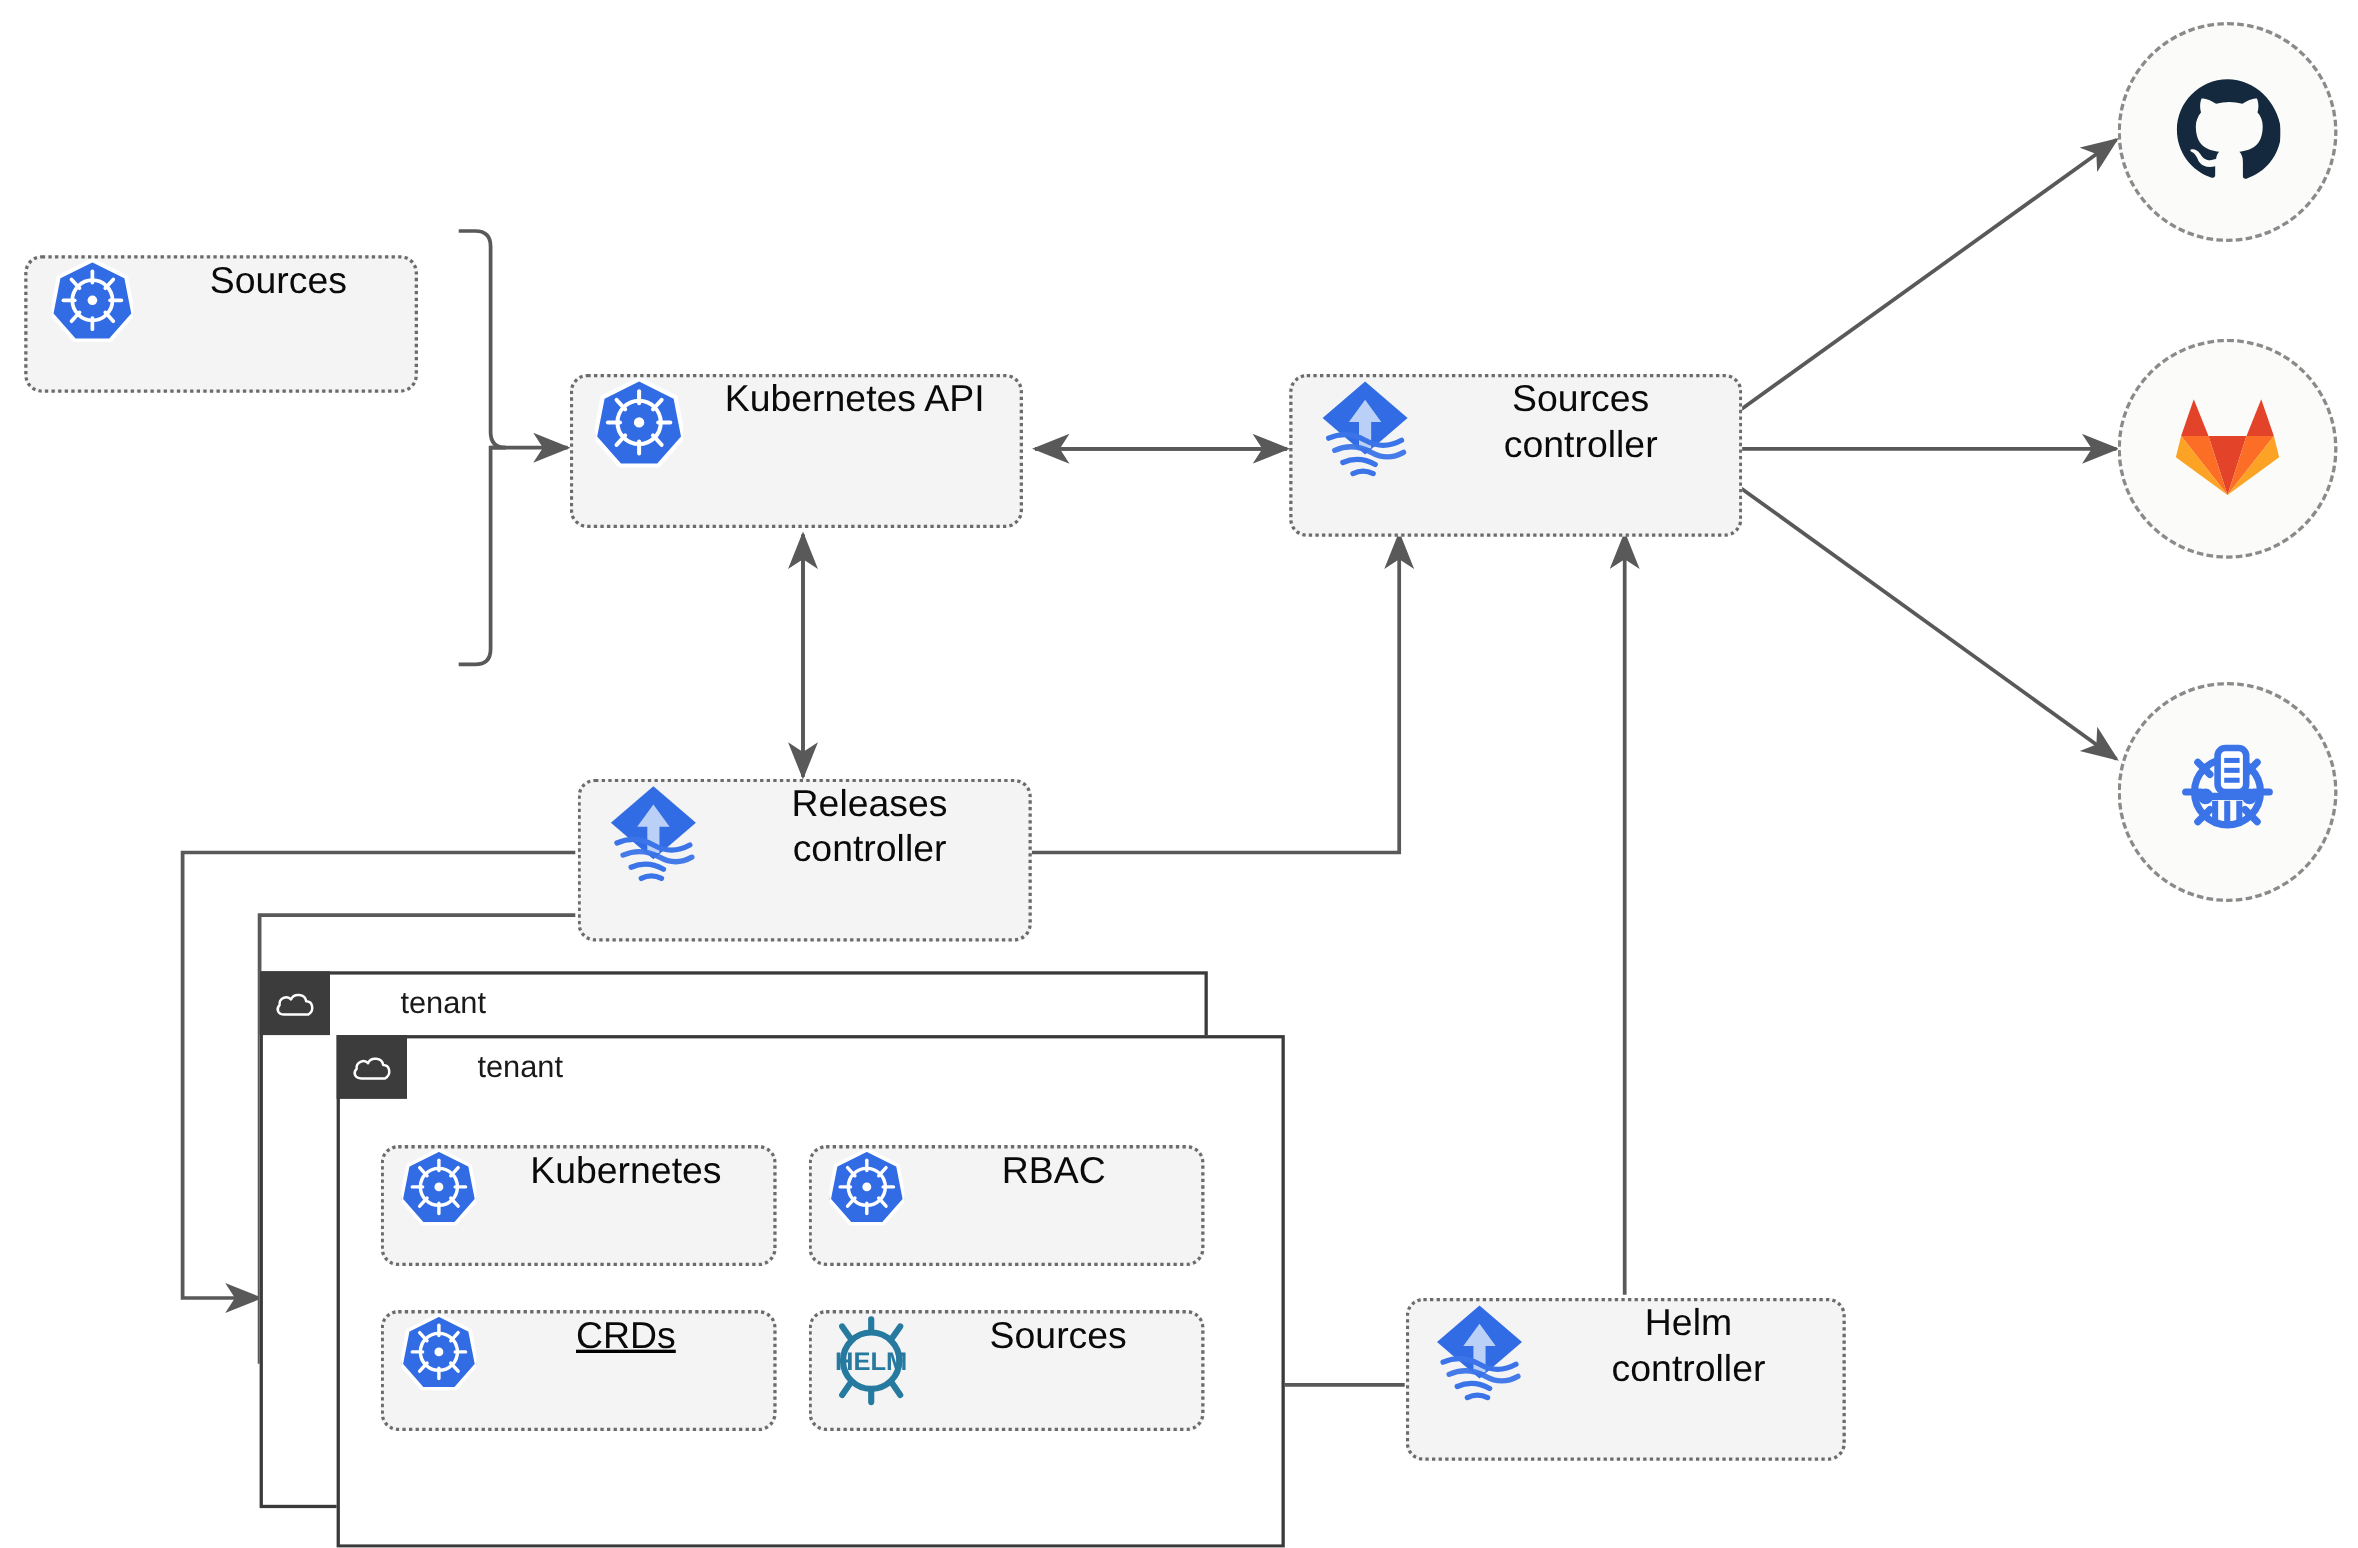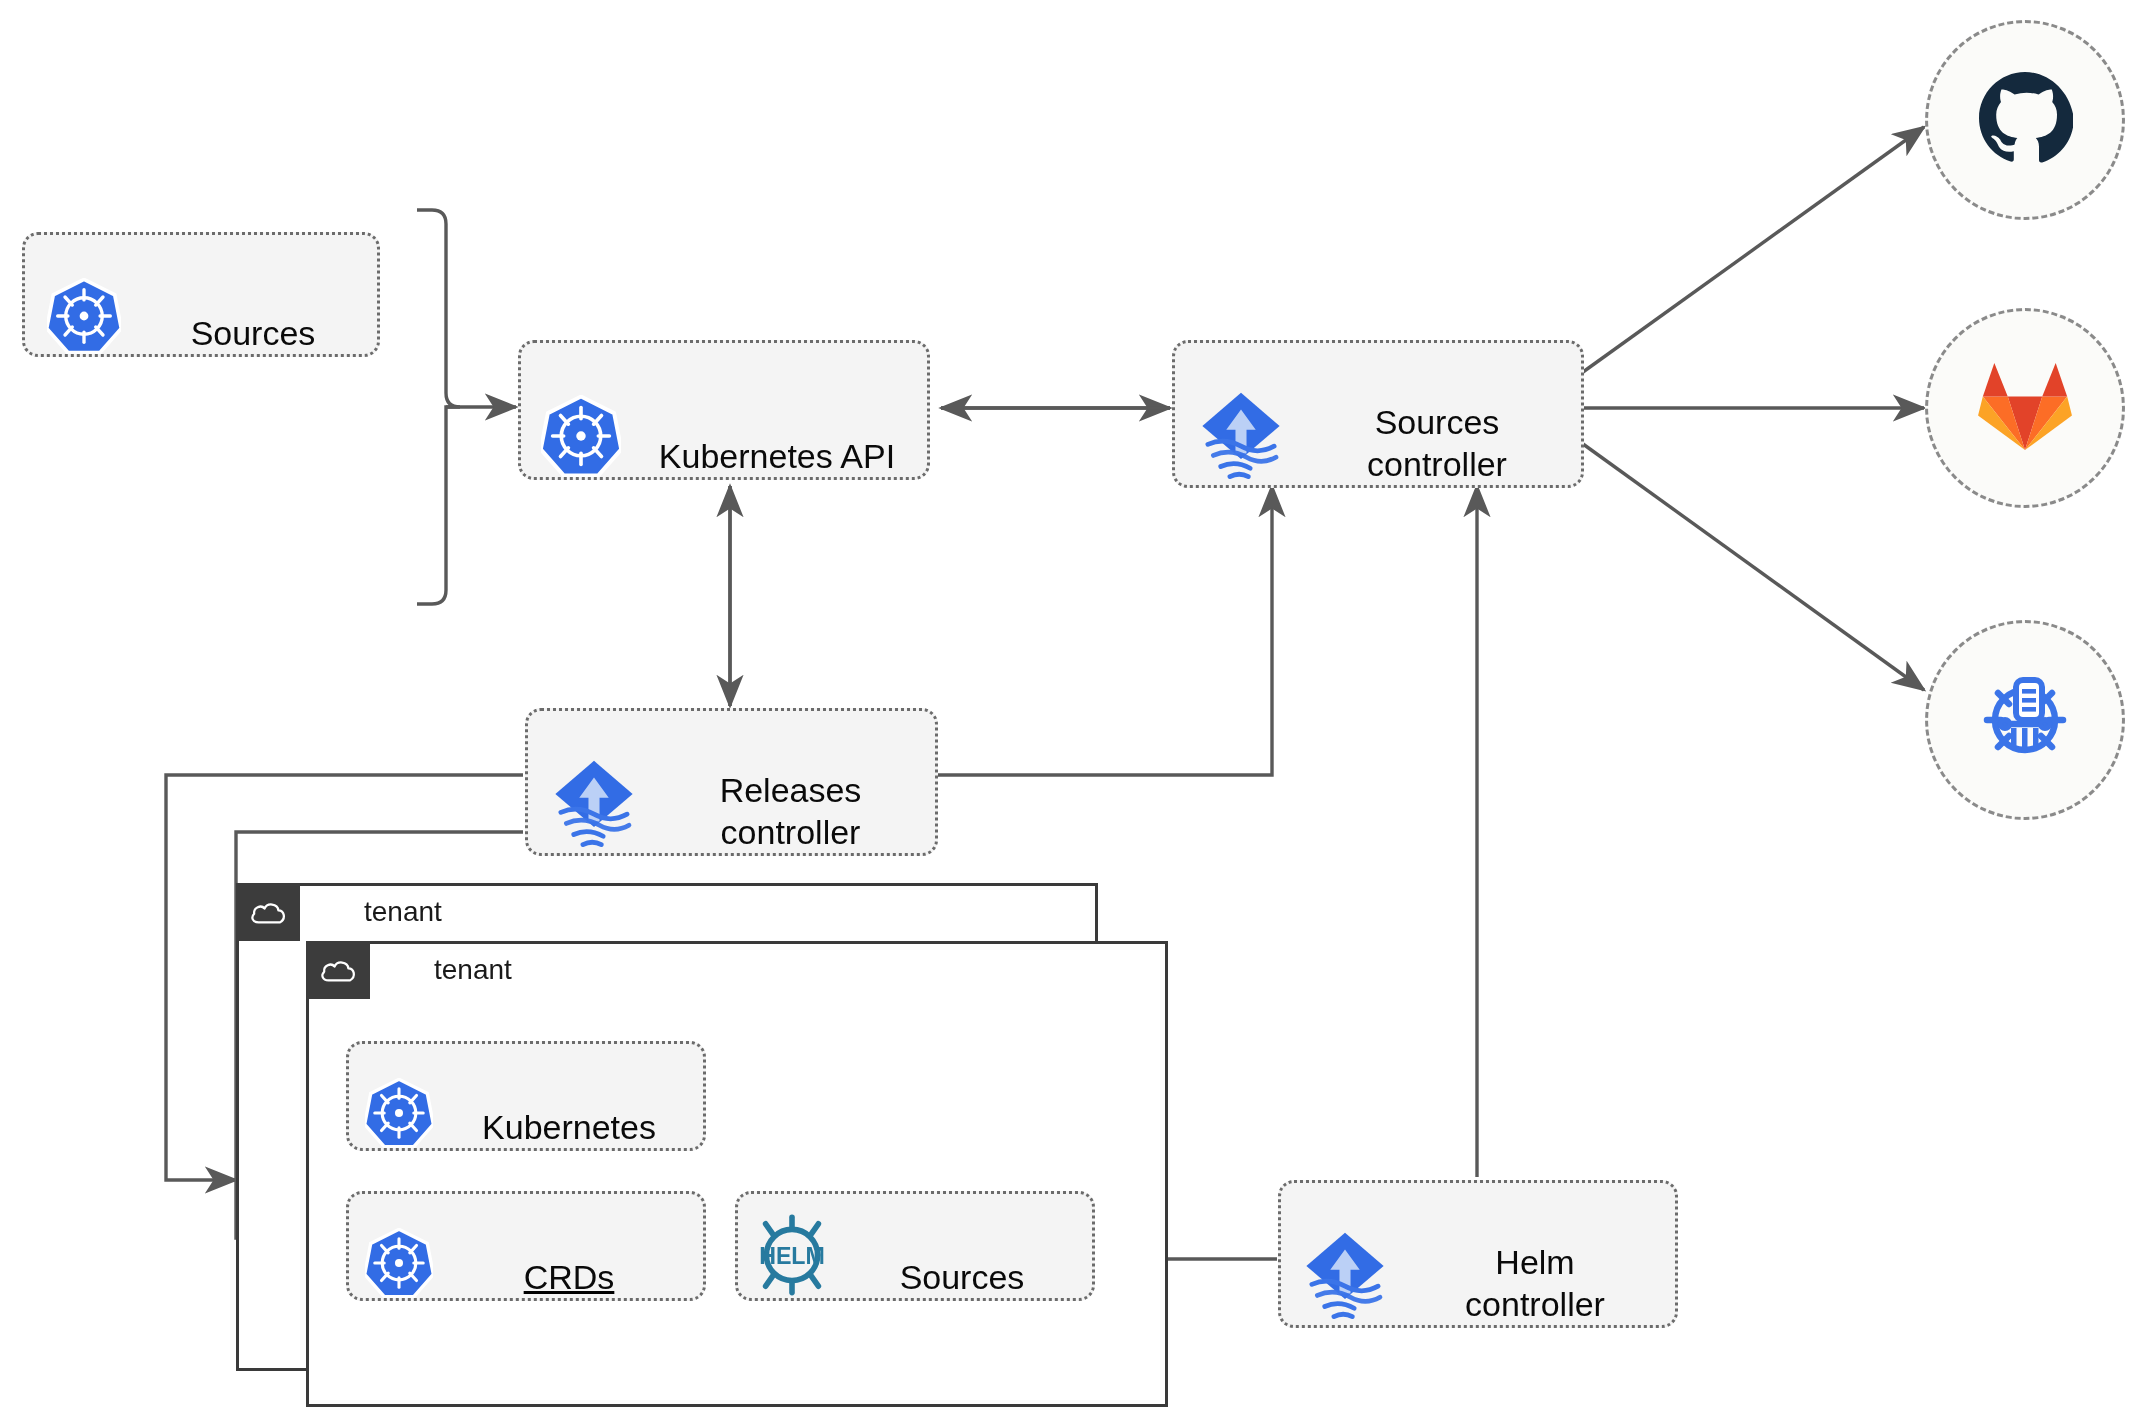--- a/index.html
+++ b/index.html
@@ -7,21 +7,21 @@
   #canvas{position:relative;width:2144px;height:1407px;background:#ffffff;overflow:hidden;}
   svg.edges{position:absolute;left:0;top:0;width:2144px;height:1407px;pointer-events:none;}
 
   
   .node{
     position:absolute;
     background:#f4f4f4;
     border:3px dotted #6b6b6b;
     border-radius:16px;
     display:flex;
-    align-items:flex-end;
+    align-items:flex-start;
     box-sizing:border-box;
   }
   .node .ico{flex:0 0 auto;display:flex;align-items:center;justify-content:center;}
   .node .lbl{
     flex:1 1 auto;
     text-align:center;
     color:#0a0a0a;
     font-size:34px;
     line-height:1.22;
     white-space:pre-line;
@@ -281,20 +281,40 @@
               <line x1="66" y1="67" x2="76" y2="78"></line>
             <line x1="76" y1="26" x2="66" y2="37"></line>
               <line x1="34" y1="67" x2="24" y2="78"></line>
           </g>
           <circle cx="50" cy="52" r="6" fill="#ffffff"></circle>
         </svg>
       </span>
       <span class="lbl">Kubernetes</span>
     </div>
 
+    <div class="node" style="left:426px;top:97px;width:360px;height:110px;">
+      <span class="ico" style="width:100px;">
+        <svg width="68" height="70" viewBox="0 0 100 104" aria-hidden="true">
+          <path d="M50 2 L92 23 L101 69 L72 102 L28 102 L-1 69 L8 23 Z" fill="#326CE5" stroke="#ffffff" stroke-width="5"></path>
+          <g stroke="#ffffff" stroke-width="4.6" fill="none" stroke-linecap="round">
+            <circle cx="50" cy="52" r="25"></circle>
+            <line x1="50" y1="16" x2="50" y2="30"></line>
+              <line x1="50" y1="74" x2="50" y2="88"></line>
+            <line x1="14" y1="52" x2="28" y2="52"></line>
+              <line x1="72" y1="52" x2="86" y2="52"></line>
+            <line x1="24" y1="26" x2="34" y2="37"></line>
+              <line x1="66" y1="67" x2="76" y2="78"></line>
+            <line x1="76" y1="26" x2="66" y2="37"></line>
+              <line x1="34" y1="67" x2="24" y2="78"></line>
+          </g>
+          <circle cx="50" cy="52" r="6" fill="#ffffff"></circle>
+        </svg>
+      </span>
+      <span class="lbl">RBAC</span>
+    </div>
 
     <div class="node" style="left:37px;top:247px;width:360px;height:110px;text-decoration:underline;">
       <span class="ico" style="width:100px;">
         <svg width="68" height="70" viewBox="0 0 100 104" aria-hidden="true">
           <path d="M50 2 L92 23 L101 69 L72 102 L28 102 L-1 69 L8 23 Z" fill="#326CE5" stroke="#ffffff" stroke-width="5"></path>
           <g stroke="#ffffff" stroke-width="4.6" fill="none" stroke-linecap="round">
             <circle cx="50" cy="52" r="25"></circle>
             <line x1="50" y1="16" x2="50" y2="30"></line>
               <line x1="50" y1="74" x2="50" y2="88"></line>
             <line x1="14" y1="52" x2="28" y2="52"></line>

